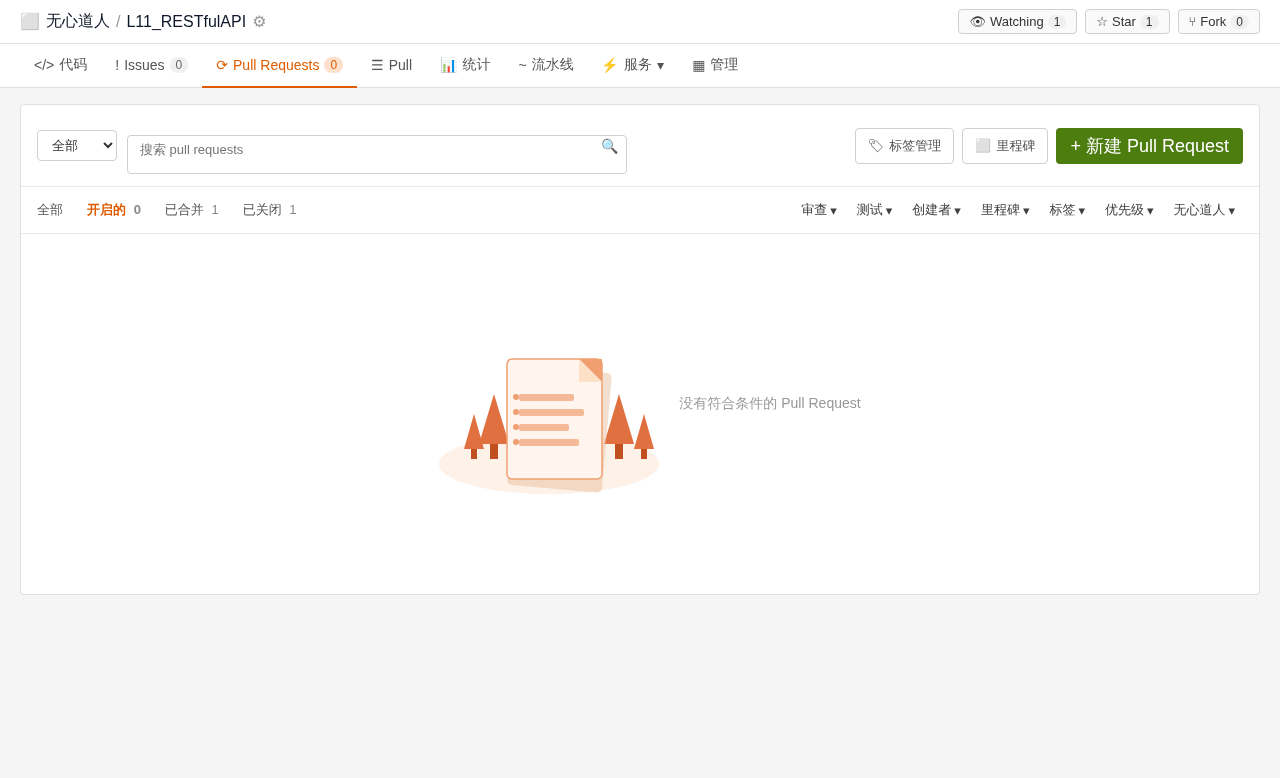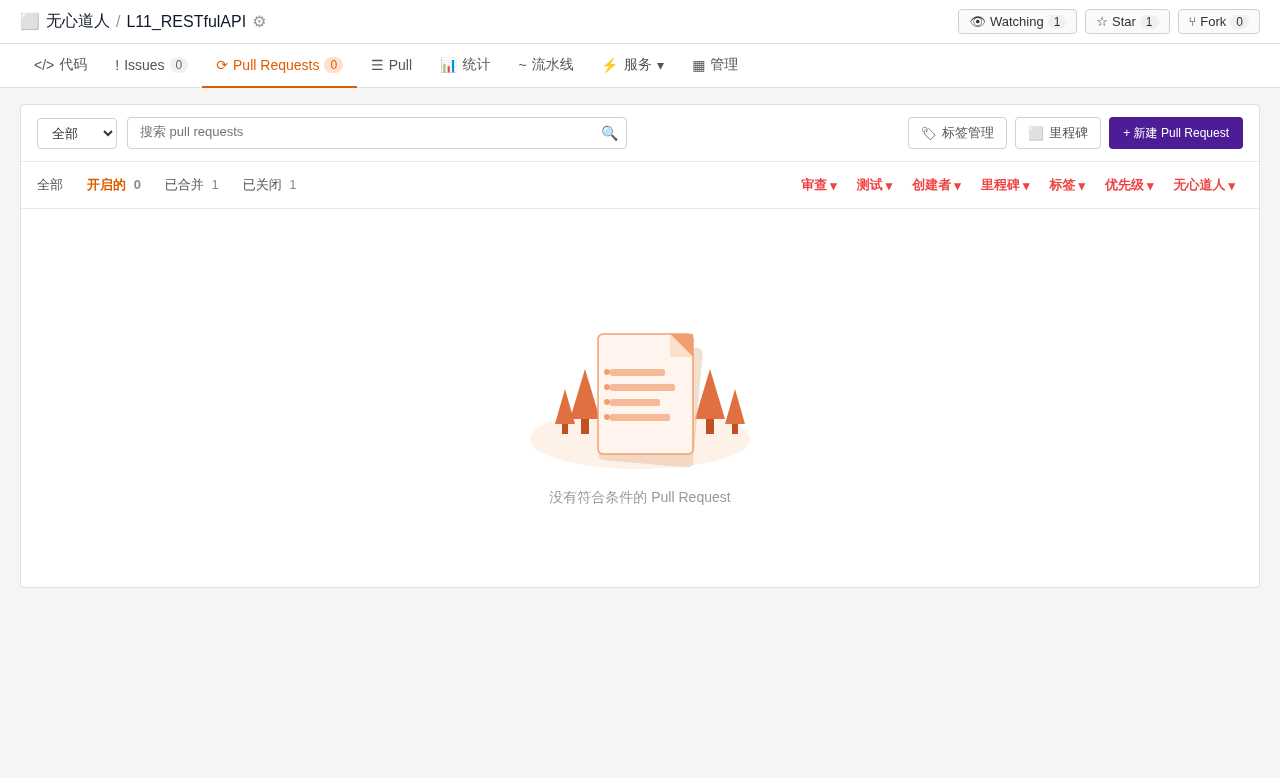--- a/index.html
+++ b/index.html
@@ -106,26 +106,27 @@
       cursor: pointer;
       min-width: 80px;
     }
     .search-box {
       flex: 1;
       max-width: 500px;
       position: relative;
     }
     .search-box input {
       width: 100%;
-      padding: 6px 12px 9px 12px;
+      padding: 6px 12px 16px 12px;
       border: 1px solid #d0d0d0;
       border-radius: 4px;
       font-size: 13px;
       color: #333;
       outline: none;
+      margin-top: 18px;
     }
     .search-icon-btn {
       position: absolute;
       right: 8px;
       top: 50%;
       transform: translateY(-50%);
       background: none;
       border: none;
       cursor: pointer;
       color: #999;
@@ -148,22 +149,22 @@
       color: #555;
       cursor: pointer;
     }
     .new-pr-btn {
       display: inline-flex;
       align-items: center;
       gap: 5px;
       padding: 6px 14px;
       border: none;
       border-radius: 4px;
-      background: #4c1d95;
-      font-size: 12px;
+      background: #4d7c0f;
+      font-size: 18px;
       color: #fff;
       cursor: pointer;
       font-weight: 500;
     }
 
     
     .filter-tabs {
       padding: 10px 16px;
       border-bottom: 1px solid #e8e8e8;
       display: flex;
@@ -185,30 +186,29 @@
       display: flex;
       align-items: center;
       gap: 4px;
     }
     .filter-dropdown {
       display: inline-flex;
       align-items: center;
       gap: 3px;
       padding: 4px 8px;
       font-size: 13px;
-      color: #ef4444;
-      cursor: pointer;
-      border-radius: 4px;
-      font-weight: bold;
+      color: #404040;
+      cursor: pointer;
+      border-radius: 4px;
     }
 
     
     .empty-state {
       display: flex;
-      flex-direction: column;
+      flex-direction: row;
       align-items: center;
       justify-content: center;
       padding: 60px 20px 80px;
       min-height: 350px;
     }
     .empty-illustration {
       width: 260px;
       height: 200px;
       margin-bottom: 20px;
     }

